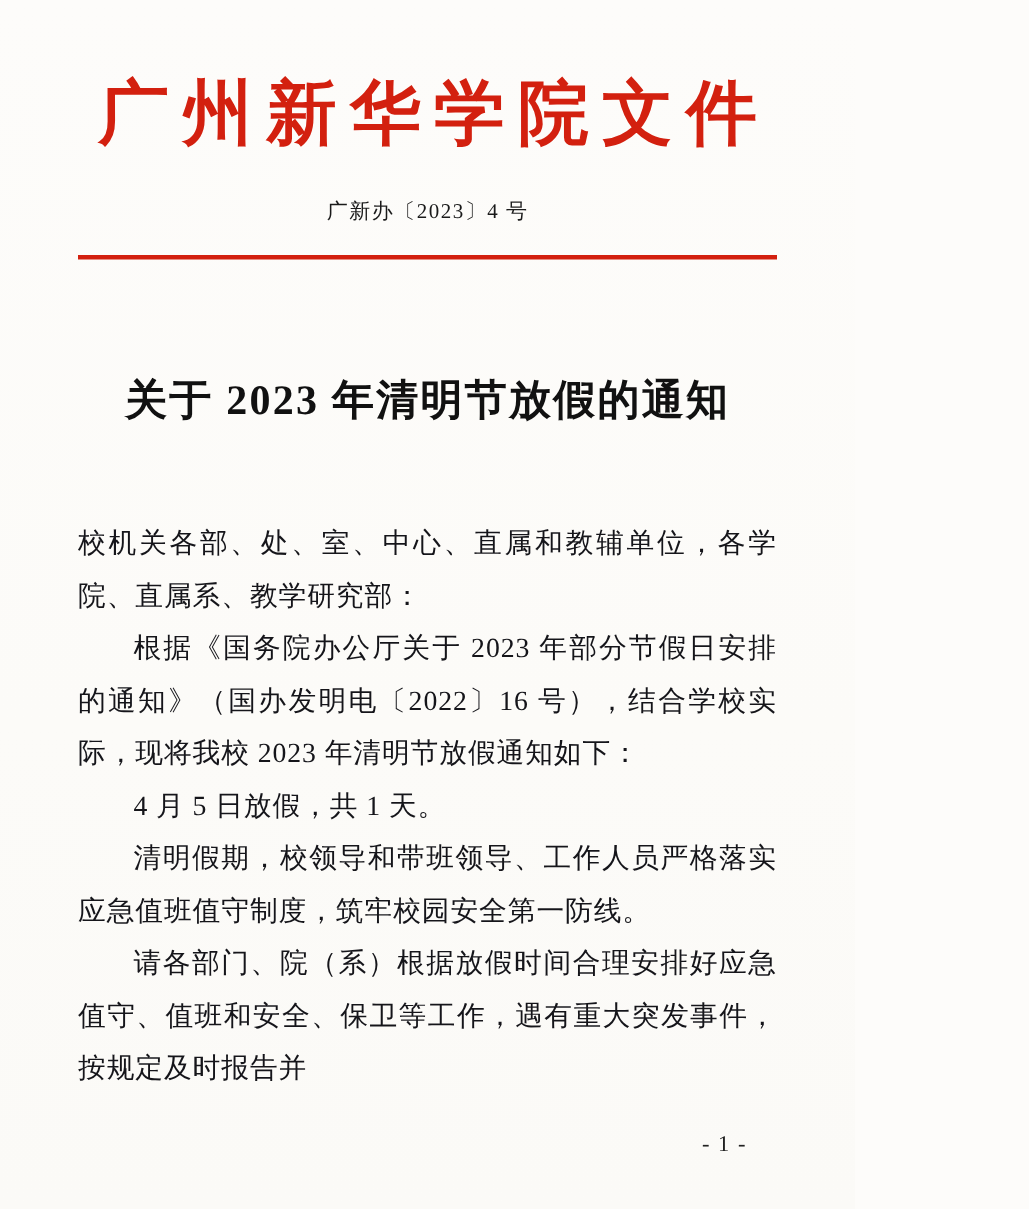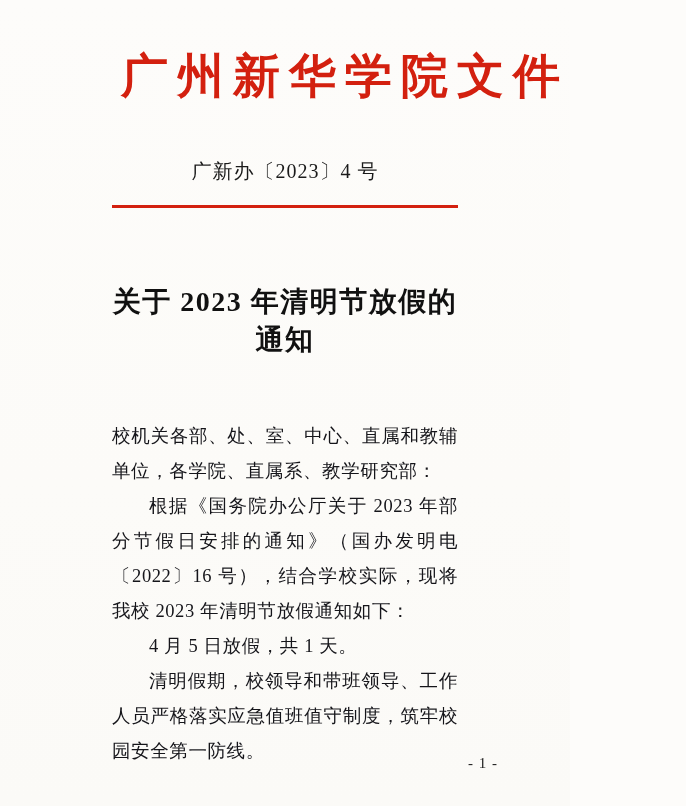--- a/index.html
+++ b/index.html
@@ -13,40 +13,40 @@
     font-family: "Liberation Serif", "DejaVu Serif", serif;
     color: #1a1a1a;
     overflow: hidden;
     position: relative;
   }
   .page {
     position: relative;
     width: 570px;
     height: 806px;
     box-sizing: border-box;
-    padding: 0 112px;
+    padding: 0 52px;
     background: linear-gradient(180deg, #fdfcfa 0%, #fcfbf8 60%, #fbfaf7 100%);
   }
   .doc-header {
     text-align: center;
     padding-top: 48px;
   }
   .doc-title-main {
     color: #d3200f;
     font-family: "Liberation Serif", "DejaVu Serif", serif;
     font-weight: bold;
     font-size: 47px;
     letter-spacing: 9px;
     line-height: 1.2;
     white-space: nowrap;
     text-indent: 9px;
   }
   .doc-number {
-    margin-top: 54px;
-    font-size: 20px;
+    margin-top: 28px;
+    font-size: 14px;
     letter-spacing: 1px;
     color: #1a1a1a;
   }
   .red-rule {
     margin: 20px 0 0 0;
     height: 2.5px;
     background: #d3200f;
     width: 100%;
   }
   .doc-subject {
@@ -96,17 +96,18 @@
 
   <div class="red-rule"></div>
 
   <div class="doc-subject">关于 2023 年清明节放假的通知</div>
 
   <div class="body-text">
     <p class="para">校机关各部、处、室、中心、直属和教辅单位，各学院、直属系、教学研究部：</p>
     <p class="para indent">根据《国务院办公厅关于 2023 年部分节假日安排的通知》（国办发明电〔2022〕16 号），结合学校实际，现将我校 2023 年清明节放假通知如下：</p>
     <p class="para indent">4 月 5 日放假，共 1 天。</p>
     <p class="para indent">清明假期，校领导和带班领导、工作人员严格落实应急值班值守制度，筑牢校园安全第一防线。</p>
+    <p class="para indent">请各部门、院（系）根据放假时间合理安排好应急值守、值班和安全、保卫等工作，遇有重大突发事件，按规定及时报告并</p>
   </div>
 
   <div class="page-footer">- 1 -</div>
 
 </div>
 
 </body></html>

